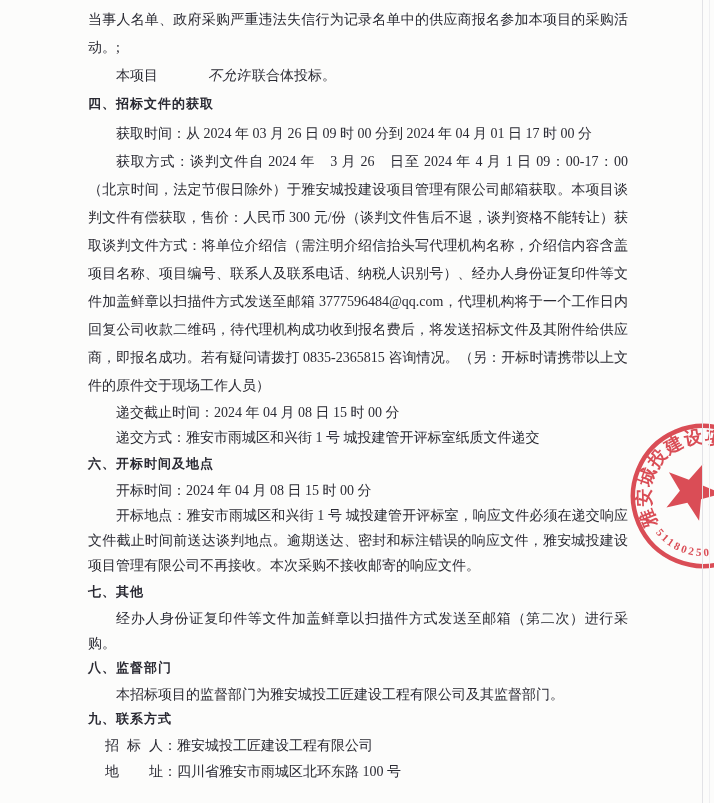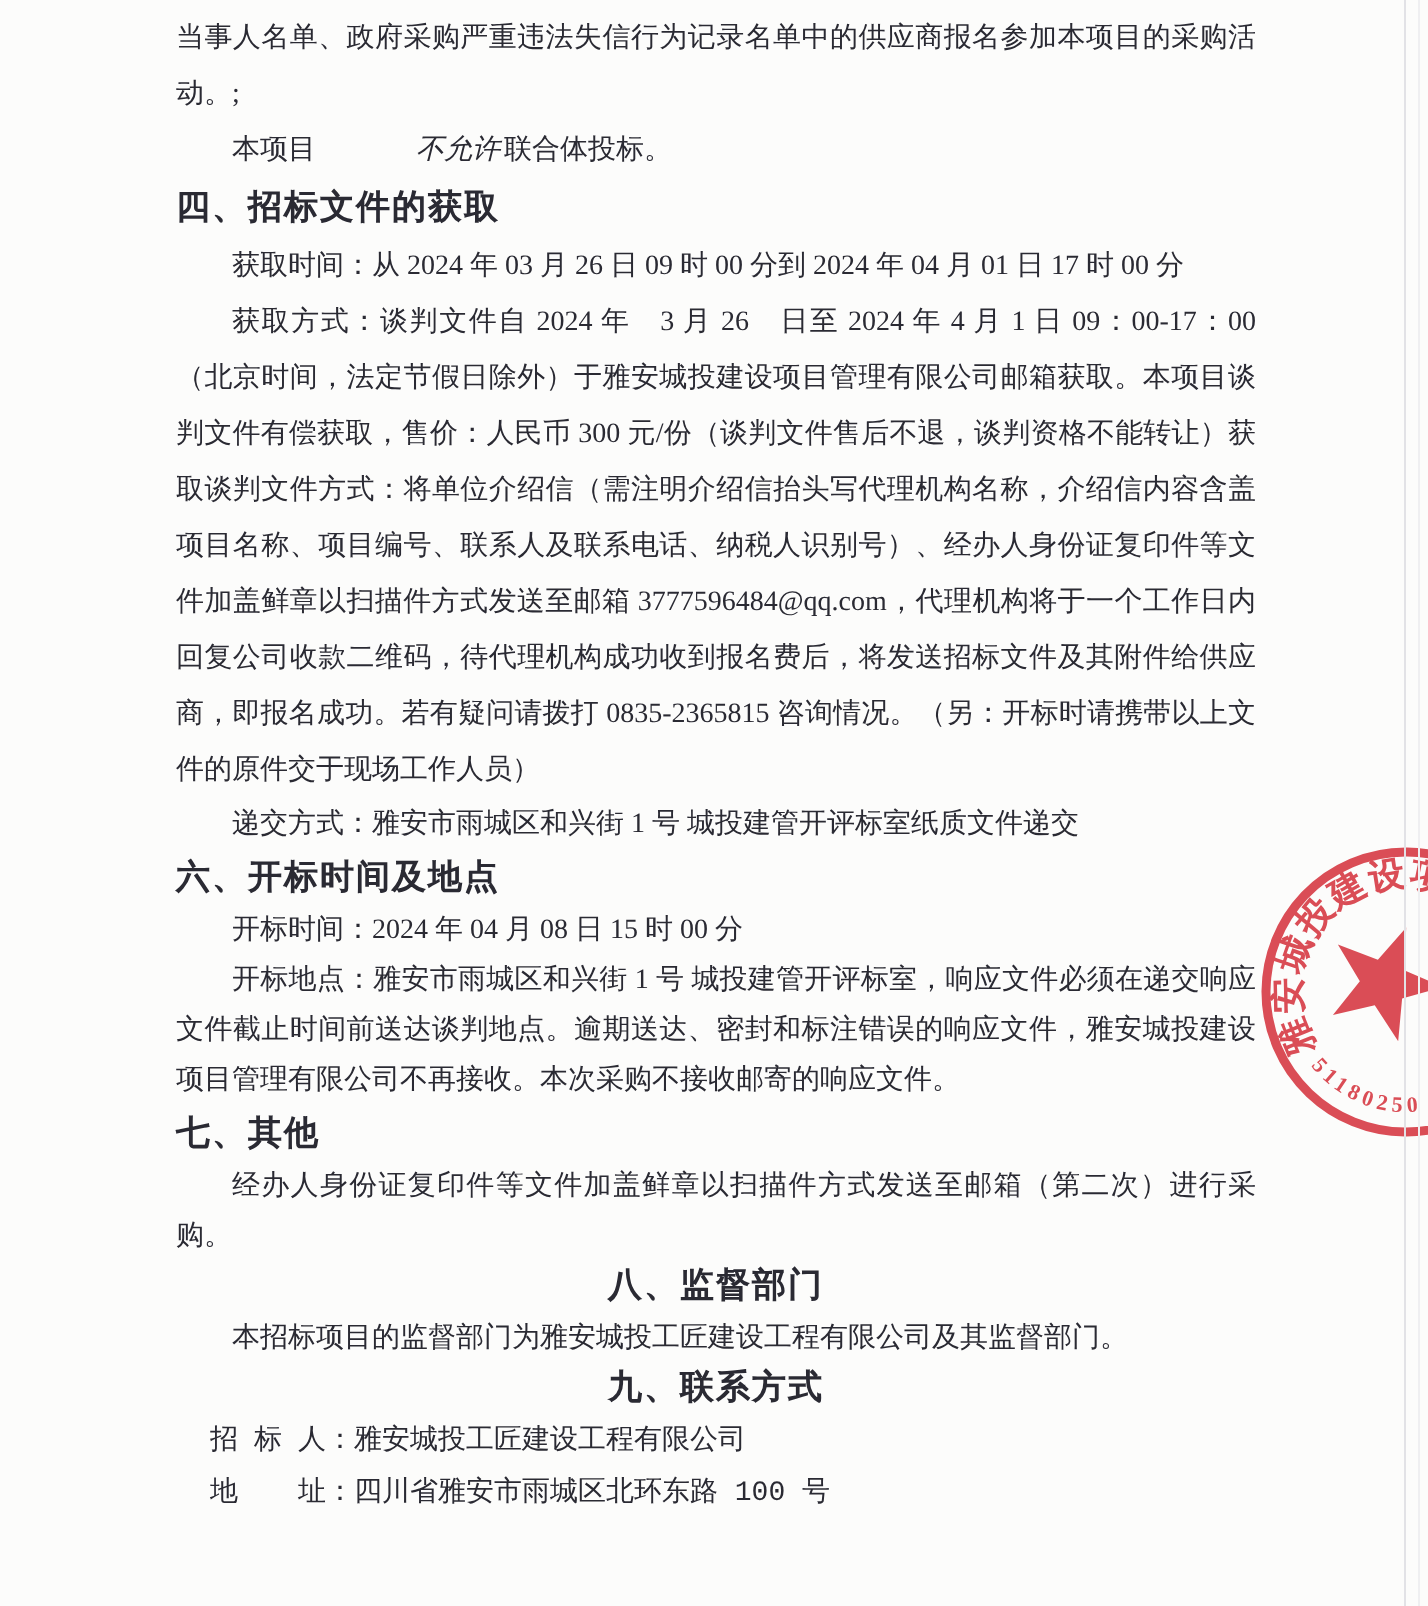--- a/index.html
+++ b/index.html
@@ -8,26 +8,26 @@
   .page {
     position:relative; width:714px; height:803px;
     background:var(--paper); overflow:hidden;
     font-family:"Liberation Serif","DejaVu Serif",serif;
     color:var(--ink);
   }
   .content { position:absolute; left:88px; top:6px; width:540px; }
   p.body { margin:0; font-size:14px; line-height:25px; text-align:justify; }
   p.lg { line-height:28px; }
   .ind { text-indent:2em; }
-  h2.sec { font-size:17px; line-height:24px; font-weight:700; margin:2px 0; letter-spacing:1px; }
+  h2.sec { font-size:13px; line-height:24px; font-weight:700; margin:2px 0; letter-spacing:1px; }
   h2.h4 { margin:2px 0 4px; }
   h2.h5 { margin:4px 0 2px; }
-  h2.h8, h2.h9 { margin:0 0 2px;text-align:center; }
+  h2.h8, h2.h9 { margin:0 0 2px; }
   em.kai { font-style:italic; padding:0 2px;margin-left:48px; }
-  .contact-row { font-size:14px; line-height:26px; padding-left:17px; white-space:pre-wrap;font-family:Liberation Mono, monospace; }
+  .contact-row { font-size:14px; line-height:26px; padding-left:17px; white-space:pre-wrap; }
   .contact-label { display:inline-block; width:58px; text-align:justify; text-align-last:justify; }
   .edge-line { position:absolute; top:0; bottom:0; width:1px; background:#e2e2e6; }
   .edge-line.l2 { background:#efeff1; }
   .seal { position:absolute; left:618px; top:411px; width:170px; height:170px; opacity:.87; pointer-events:none; }
   .seal-stroke { stroke:var(--seal); fill:none; }
   .seal-fill { fill:var(--seal); }
   .seal text { font-family:"Liberation Serif","DejaVu Serif",serif; font-weight:700; }
   .ring-text { font-size:18px; letter-spacing:1px; }
   .serial-text { font-size:11px; letter-spacing:2.5px; font-weight:400; }
 </style>
@@ -39,20 +39,21 @@
   <div class="content">
 
     <p class="body lg">当事人名单、政府采购严重违法失信行为记录名单中的供应商报名参加本项目的采购活动。;</p>
 
     <p class="body lg ind"><span>本项目</span><em class="kai">不允许</em><span>联合体投标。</span></p>
 
     <h2 class="sec h4">四、招标文件的获取</h2>
     <p class="body lg ind">获取时间：从 2024 年 03 月 26 日  09 时 00 分到 2024 年 04 月 01 日  17 时 00 分</p>
     <p class="body lg ind">获取方式：谈判文件自 2024 年　3 月 26　日至 2024 年 4 月 1 日 09：00-17：00（北京时间，法定节假日除外）于雅安城投建设项目管理有限公司邮箱获取。本项目谈判文件有偿获取，售价：人民币 300 元/份（谈判文件售后不退，谈判资格不能转让）获取谈判文件方式：将单位介绍信（需注明介绍信抬头写代理机构名称，介绍信内容含盖项目名称、项目编号、联系人及联系电话、纳税人识别号）、经办人身份证复印件等文件加盖鲜章以扫描件方式发送至邮箱 3777596484@qq.com，代理机构将于一个工作日内回复公司收款二维码，待代理机构成功收到报名费后，将发送招标文件及其附件给供应商，即报名成功。若有疑问请拨打 0835-2365815 咨询情况。（另：开标时请携带以上文件的原件交于现场工作人员）</p>
 
+    <p class="body ind">递交截止时间：2024 年 04 月 08 日  15 时 00 分</p>
     <p class="body ind">递交方式：雅安市雨城区和兴街 1 号  城投建管开评标室纸质文件递交</p>
 
     <h2 class="sec h6">六、开标时间及地点</h2>
     <p class="body ind">开标时间：2024 年 04 月 08 日  15 时 00 分</p>
     <p class="body ind">开标地点：雅安市雨城区和兴街 1 号  城投建管开评标室，响应文件必须在递交响应文件截止时间前送达谈判地点。逾期送达、密封和标注错误的响应文件，雅安城投建设项目管理有限公司不再接收。本次采购不接收邮寄的响应文件。</p>
 
     <h2 class="sec h7">七、其他</h2>
     <p class="body ind">经办人身份证复印件等文件加盖鲜章以扫描件方式发送至邮箱（第二次）进行采购。</p>
 
     <h2 class="sec h8">八、监督部门</h2>

